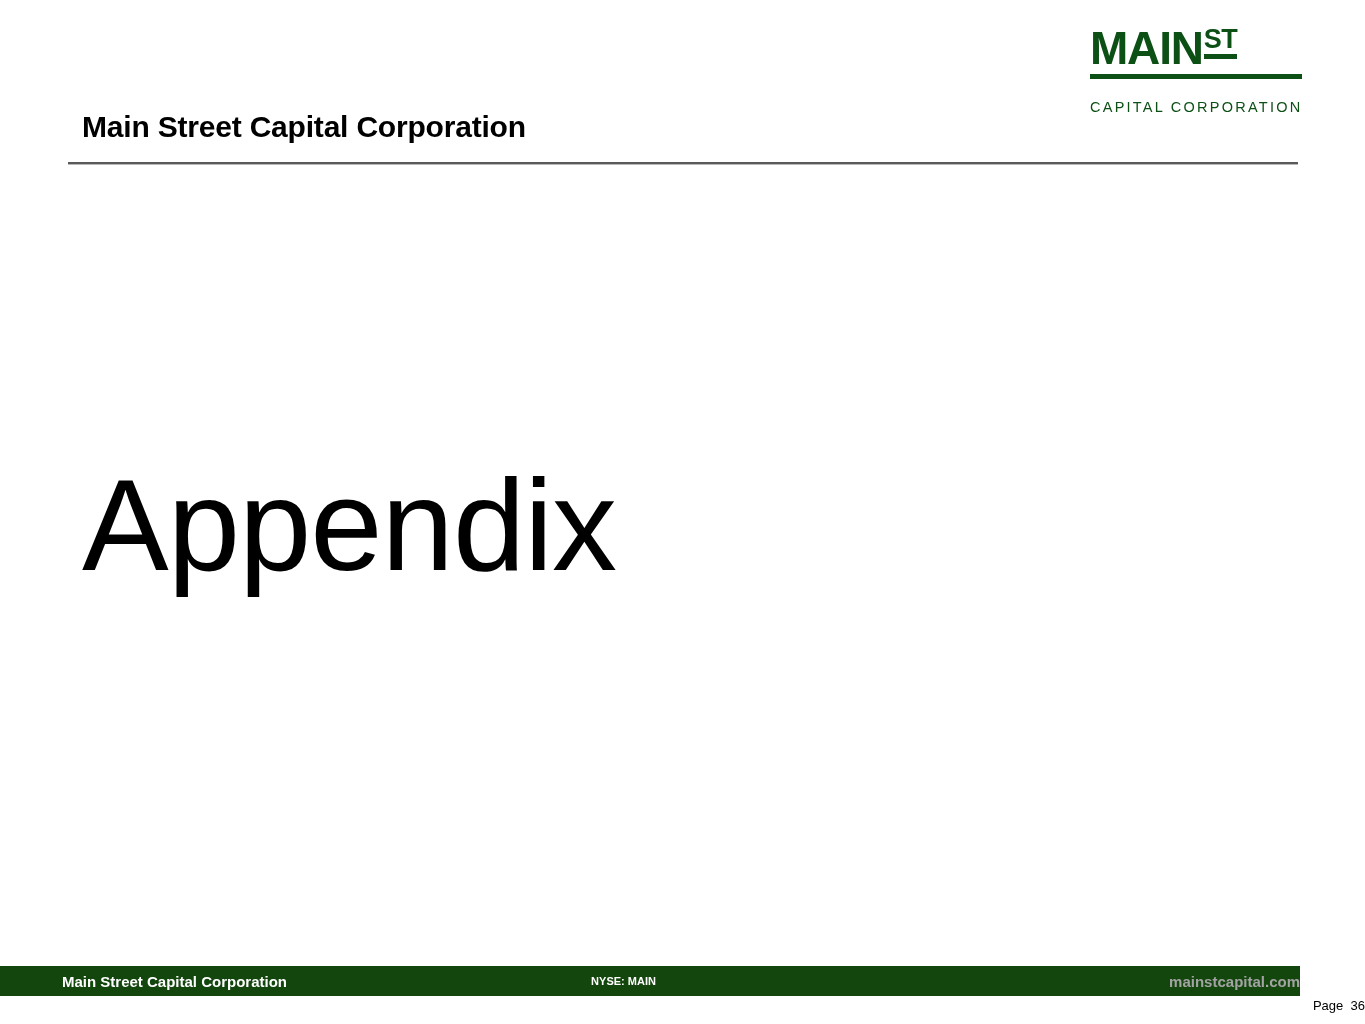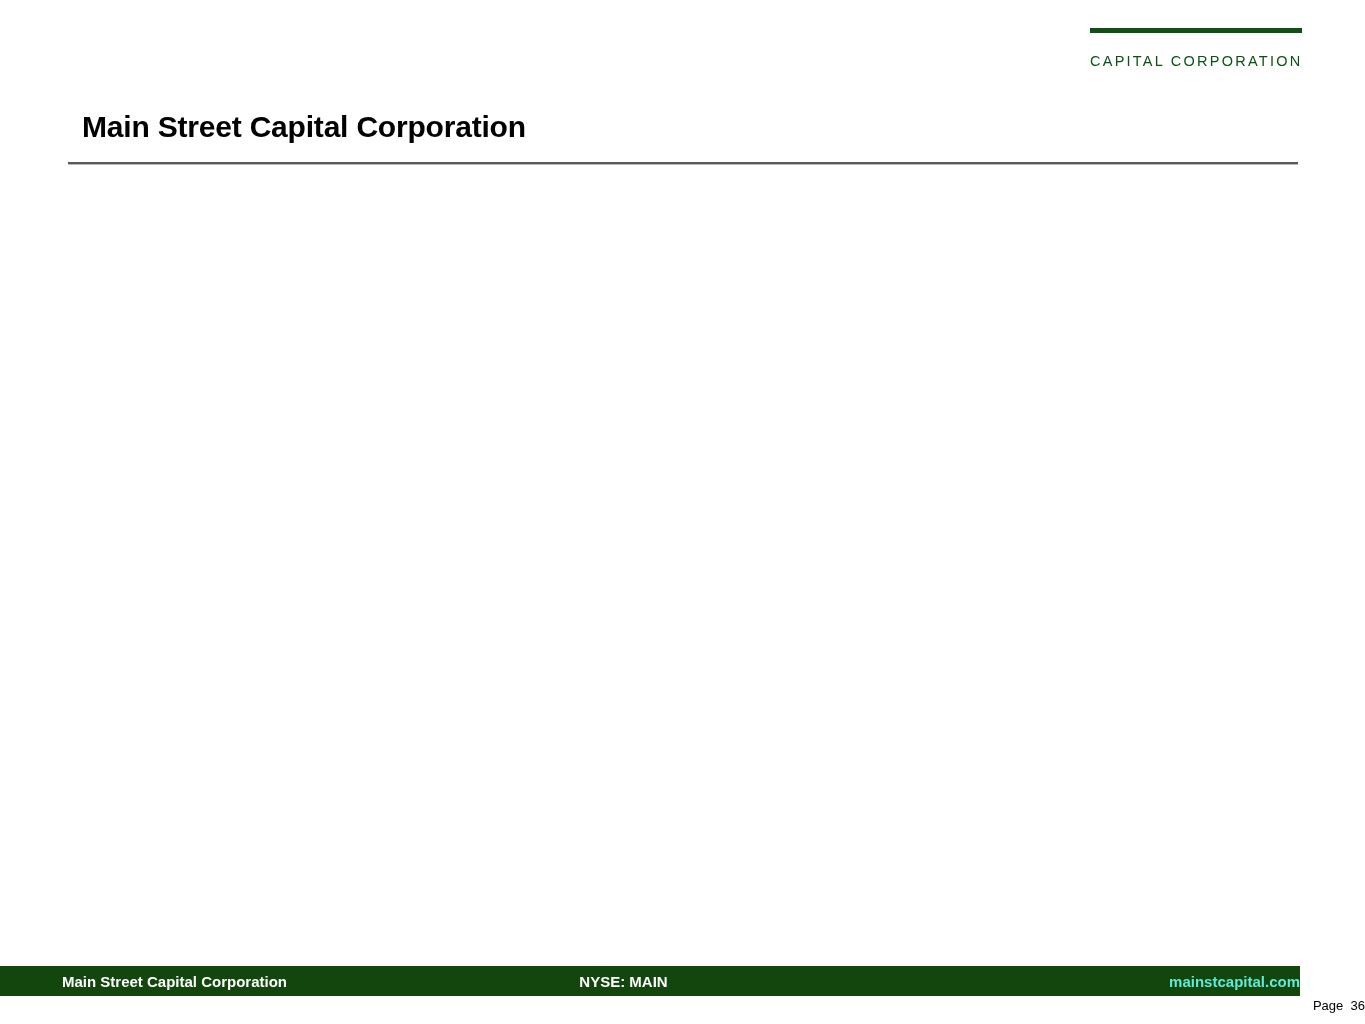--- a/index.html
+++ b/index.html
@@ -133,57 +133,64 @@
     color: #ffffff;
     white-space: nowrap;
   }
   .footer-center {
     position: absolute;
     left: 0;
     width: 1247px;
     text-align: center;
     font-family: "Liberation Sans", sans-serif;
     font-weight: bold;
-    font-size: 15px;
+    font-size: 11px;
     color: #ffffff;
     white-space: nowrap;
   }
   .footer-right {
     position: absolute;
     right: 0px;
     font-family: "Liberation Sans", sans-serif;
     font-weight: bold;
     font-size: 15px;
-    color: #5eead4;
+    color: #a3a3a3;
     white-space: nowrap;
   }
   .page-number {
     position: absolute;
     right: 0px;
     top: 998px;
     font-family: "Liberation Sans", sans-serif;
     font-size: 13px;
     color: #000000;
     white-space: pre;
     margin-left: 36px;
   }
 </style>
 </head>
 <body>
 
 <div class="slide">
 
   <div class="logo">
+    <div class="logo-wordmark">
+      <span class="logo-main" style="color: rgb(13, 80, 22);">MAIN</span>
+      <span class="logo-st-wrap">
+        <span class="logo-st" style="color: rgb(13, 80, 22); border-bottom-color: rgb(13, 80, 22);">ST</span>
+      </span>
+    </div>
     <div class="logo-underline" style="background: rgb(13, 80, 22);"></div>
     <div class="logo-sub" style="color: rgb(13, 80, 22);">CAPITAL CORPORATION</div>
   </div>
 
   <div class="slide-title">Main Street Capital Corporation</div>
   <div class="title-rule"></div>
 
+  <div class="body-headline">Appendix</div>
 
   <div class="footer-bar" style="background: rgb(19, 70, 13);">
     <span class="footer-left">Main Street Capital Corporation</span>
     <span class="footer-center">NYSE: MAIN</span>
     <span class="footer-right">mainstcapital.com</span>
   </div>
 
   <div class="page-number">Page  36</div>
 
 </div>

